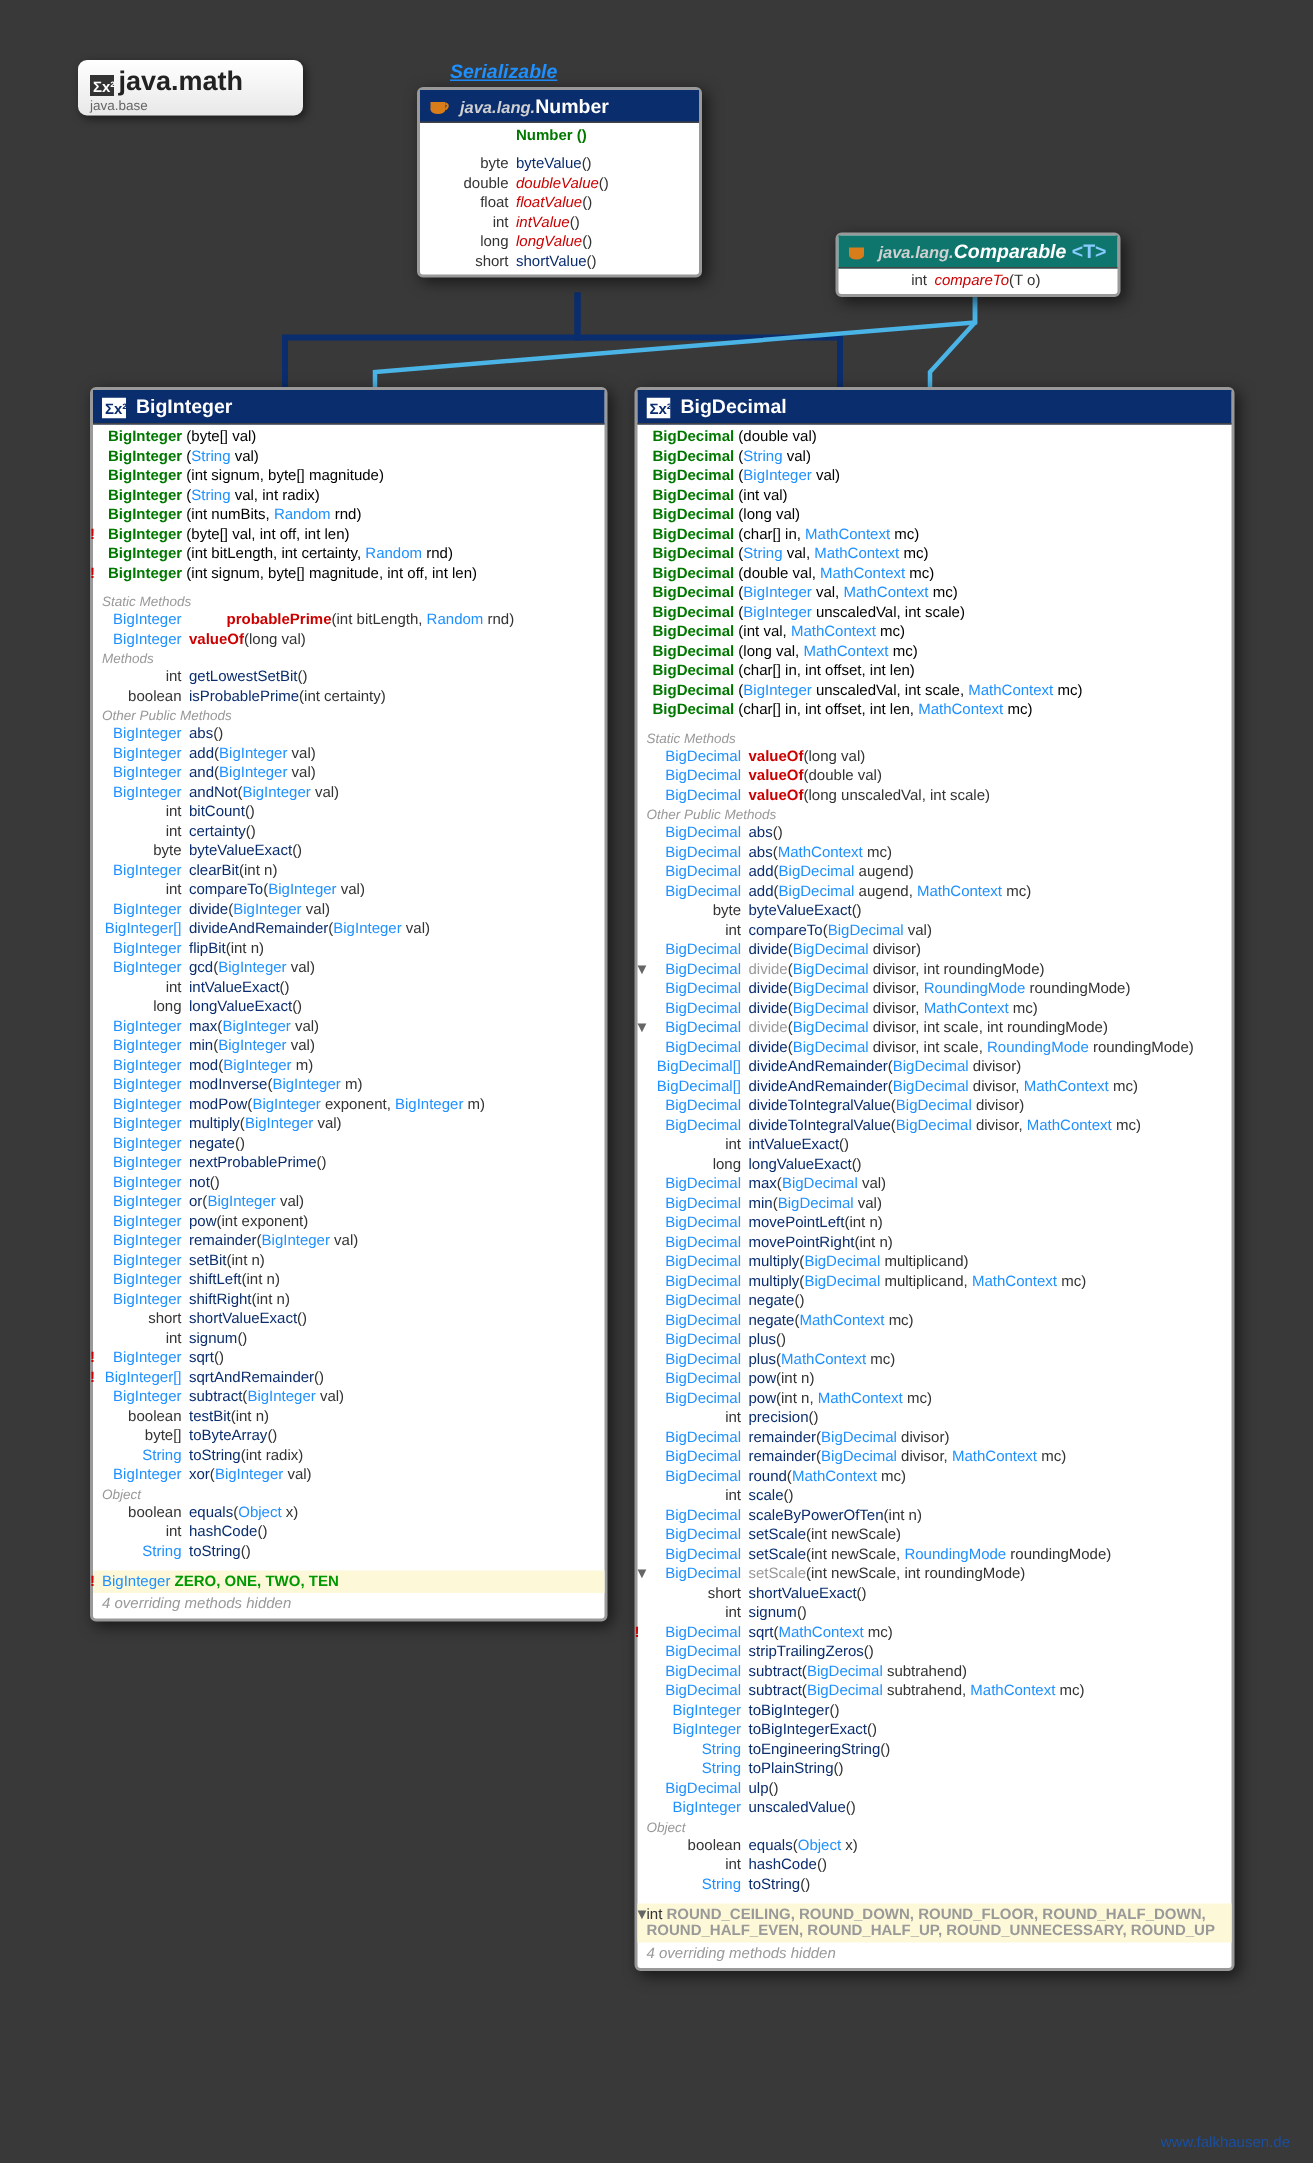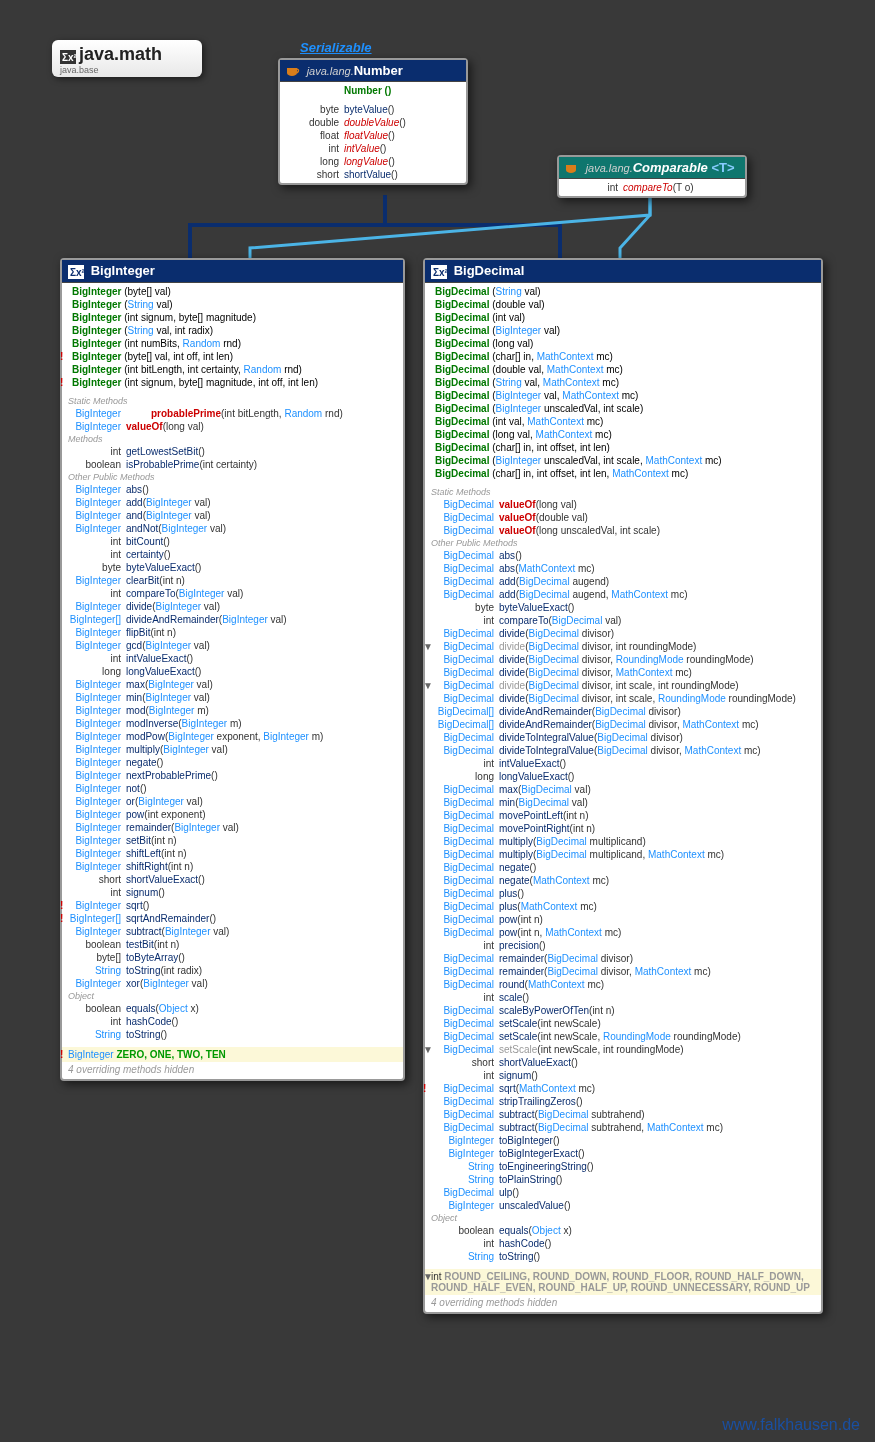--- a/index.html
+++ b/index.html
@@ -4,42 +4,42 @@
 <style>
 *{box-sizing:border-box;margin:0;padding:0}
 body{background:#393939;font-family:Arial,Helvetica,sans-serif;font-size:10px;width:875px;height:1442px;position:relative;color:#000}
 .pkg-badge{position:absolute;left:52px;top:40px;background:linear-gradient(#fff,#e8e8e8);border-radius:6px;padding:4px 10px 2px 8px;box-shadow:2px 2px 6px rgba(0,0,0,.5);width:150px}
 .pkg-badge .pkgname{font-size:18px;font-weight:bold;color:#222}
 .pkg-badge .pkgmod{font-size:9px;color:#666}
 .sicon{display:inline-block;width:16px;height:14px;vertical-align:middle;margin-right:3px}
 .serial-lbl{position:absolute;left:300px;top:40px;color:#1e90ff;font-style:italic;font-weight:bold;font-size:13px;text-decoration:underline}
 .box{position:absolute;background:#fff;border:2px solid #999;border-radius:4px;box-shadow:3px 3px 10px rgba(0,0,0,.6)}
 .box .hdr{background:#0a2d6e;color:#fff;padding:3px 6px;font-weight:bold;font-size:13px;border-bottom:1px solid #444}
-.box .hdr .pkg{font-style:italic;font-weight:normal;font-size:11px;color:#d0d0d0}
+.box .hdr .pkg{font-style:italic;font-weight:bold;font-size:11px;color:#d0d0d0}
 .box .body{padding:2px 0}
 .sect-lbl{color:#999;font-style:italic;font-size:9px;padding:1px 6px}
 .row{display:flex;padding:0 6px;line-height:13px;font-size:10px;white-space:nowrap}
 .row .ret{width:58px;text-align:right;padding-right:5px;flex-shrink:0;color:#333}
 .row.bigd .ret{width:68px}
 .row .mname{color:#0a2d6e}
 .row .params{color:#333}
 .ctor{color:#007800;font-weight:bold}
 .type-blue{color:#1e90ff}
 .redname{color:#cc0000}
 .dep{color:#999}
 .bang{color:#cc0000;font-weight:bold;position:absolute;left:-2px}
 .down{color:#666;position:absolute;left:-2px}
 .row{position:relative}
 .const-row{background:#fcf8d8;padding:2px 6px}
 .const-row .ctype{color:#333}
 .const-row .cnames{color:#009900;font-weight:bold}
 .const-row .cnames.dep{color:#999}
 .hidden-note{color:#999;font-style:italic;padding:2px 6px;font-size:10px}
 svg.lines{position:absolute;left:0;top:0;pointer-events:none}
-.footer-link{position:absolute;right:15px;bottom:8px;color:#1a4fa0;font-size:16px}
+.footer-link{position:absolute;right:15px;bottom:8px;color:#1a4fa0;font-size:10px}
 .cup{display:inline-block;width:15px;height:13px;vertical-align:-2px;margin-right:2px}
 </style>
 </head>
 <body>
 
 <svg class="lines" width="875" height="1442">
   <path d="M 385 195 L 385 225 L 190 225 L 190 258" stroke="#0a2d6e" stroke-width="4" fill="none"></path>
   <path d="M 385 195 L 385 225 L 560 225 L 560 258" stroke="#0a2d6e" stroke-width="4" fill="none"></path>
   <path d="M 650 198 L 650 215 L 250 248 L 250 258" stroke="#4bb4e6" stroke-width="3" fill="none"></path>
   <path d="M 650 198 L 650 215 L 620 248 L 620 258" stroke="#4bb4e6" stroke-width="3" fill="none"></path>
@@ -418,42 +418,42 @@
  <div class="hdr">
   <span class="sicon"><svg viewBox="0 0 16 14">
           <rect width="16" height="14" fill="#fff"></rect>
           <text x="2" y="11" font-size="10" fill="#0a2d6e" font-weight="bold">Σx²</text>
         </svg></span>
   <span>BigDecimal</span>
  </div>
  <div class="body">
   <div id="bd-ctors">
         <div class="row">
+          <span style="padding-left:4px"><span class="ctor">BigDecimal</span> (double val)</span>
+        </div>
+        <div class="row">
           <span style="padding-left:4px"><span class="ctor">BigDecimal</span> (<span class="type-blue">String</span> val)</span>
         </div>
         <div class="row">
-          <span style="padding-left:4px"><span class="ctor">BigDecimal</span> (double val)</span>
+          <span style="padding-left:4px"><span class="ctor">BigDecimal</span> (<span class="type-blue">BigInteger</span> val)</span>
         </div>
         <div class="row">
           <span style="padding-left:4px"><span class="ctor">BigDecimal</span> (int val)</span>
         </div>
         <div class="row">
-          <span style="padding-left:4px"><span class="ctor">BigDecimal</span> (<span class="type-blue">BigInteger</span> val)</span>
-        </div>
-        <div class="row">
           <span style="padding-left:4px"><span class="ctor">BigDecimal</span> (long val)</span>
         </div>
         <div class="row">
           <span style="padding-left:4px"><span class="ctor">BigDecimal</span> (char[] in, <span class="type-blue">MathContext</span> mc)</span>
         </div>
         <div class="row">
+          <span style="padding-left:4px"><span class="ctor">BigDecimal</span> (<span class="type-blue">String</span> val, <span class="type-blue">MathContext</span> mc)</span>
+        </div>
+        <div class="row">
           <span style="padding-left:4px"><span class="ctor">BigDecimal</span> (double val, <span class="type-blue">MathContext</span> mc)</span>
-        </div>
-        <div class="row">
-          <span style="padding-left:4px"><span class="ctor">BigDecimal</span> (<span class="type-blue">String</span> val, <span class="type-blue">MathContext</span> mc)</span>
         </div>
         <div class="row">
           <span style="padding-left:4px"><span class="ctor">BigDecimal</span> (<span class="type-blue">BigInteger</span> val, <span class="type-blue">MathContext</span> mc)</span>
         </div>
         <div class="row">
           <span style="padding-left:4px"><span class="ctor">BigDecimal</span> (<span class="type-blue">BigInteger</span> unscaledVal, int scale)</span>
         </div>
         <div class="row">
           <span style="padding-left:4px"><span class="ctor">BigDecimal</span> (int val, <span class="type-blue">MathContext</span> mc)</span>
         </div>

